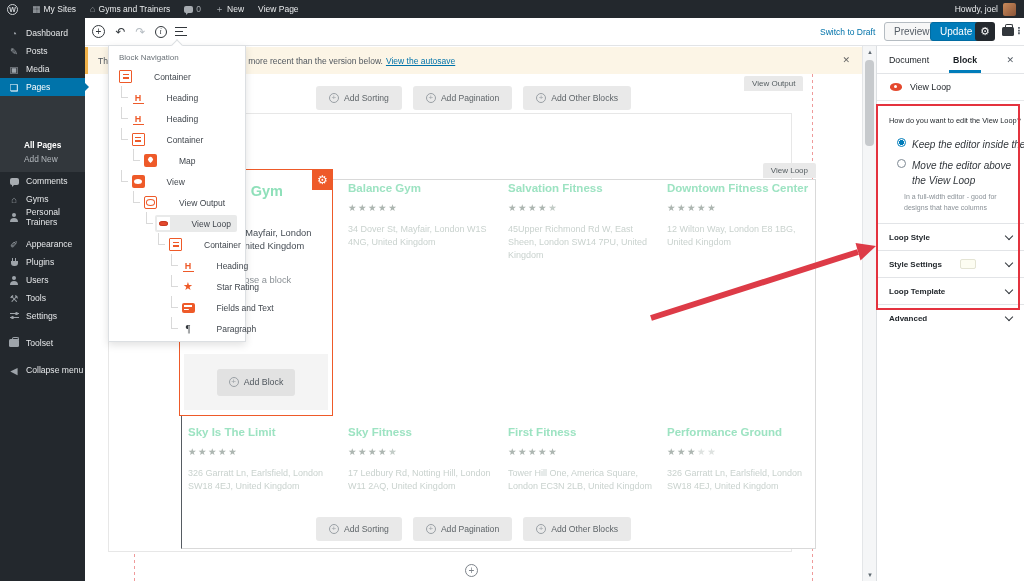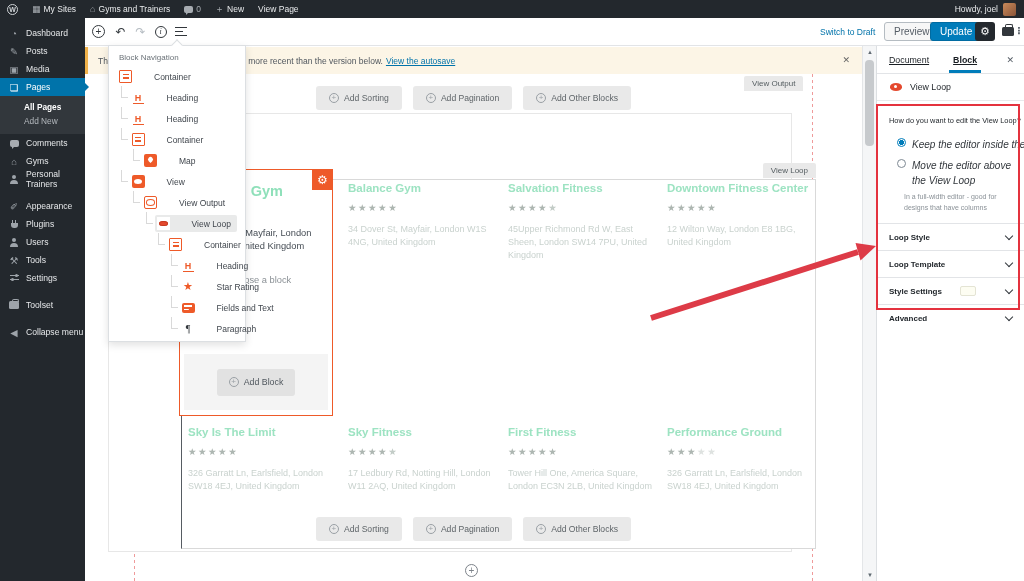--- a/index.html
+++ b/index.html
@@ -39,21 +39,21 @@
   .dots{position:absolute;top:7px;font-size:10px;color:#555d66;font-weight:bold;letter-spacing:0;}
 
   
   .side-menu{position:absolute;left:0;top:18px;width:85px;height:563px;background:#23282d;z-index:30;padding-top:6px;color:#dfe2e5;}
   .menu-item{display:flex;align-items:center;gap:6px;height:18px;padding-left:8px;font-size:8.6px;color:#e6e8ea;position:relative;}
   .menu-item.gap{margin-top:9px;}
   .menu-item.active{background:#0073aa;color:#fff;}
   .menu-item.active::after{content:"";position:absolute;right:-4px;top:5px;border:4px solid transparent;border-left-color:#0073aa;border-right:none;}
   .submenu{background:#32373c;padding:4px 0 6px 0;}
   .submenu div{font-size:8.3px;height:14px;display:flex;align-items:center;padding-left:24px;color:#b4b9be;}
-  .submenu .cur{color:#fff;font-weight:bold;}
+  .submenu .cur{color:#fff;font-weight:bold;margin-top:38px;}
   .mi-ico{width:12px;height:12px;display:flex;align-items:center;justify-content:center;color:#9ea4aa;font-size:9.5px;flex:0 0 12px;}
   .menu-item.active .mi-ico{color:#fff;}
   
   .i-person{width:8px;height:9px;position:relative;}
   .i-person::before{content:"";position:absolute;left:2px;top:0;width:4px;height:4px;border-radius:50%;background:currentColor;}
   .i-person::after{content:"";position:absolute;left:0;bottom:0;width:8px;height:4px;border-radius:4px 4px 0 0;background:currentColor;}
   .i-plug{width:7px;height:9px;position:relative;}
   .i-plug::before{content:"";position:absolute;left:0;top:3px;width:7px;height:5px;border-radius:0 0 3px 3px;background:currentColor;}
   .i-plug::after{content:"";position:absolute;left:1px;top:0;width:1.5px;height:3px;background:currentColor;box-shadow:3px 0 0 currentColor;}
   .i-sliders{width:9px;height:8px;position:relative;}
@@ -131,21 +131,21 @@
   .bni-paragraph{color:#32373c;font-size:10px;font-family:"Liberation Serif",serif;}
 
   
   .vscroll{position:absolute;left:862px;top:46px;width:14px;height:535px;background:#f5f6f7;border-left:1px solid #e4e6e8;z-index:25;}
   .vs-arrow{position:absolute;left:0;width:14px;text-align:center;font-size:6px;color:#606a72;}
   .vs-thumb{position:absolute;left:2px;width:9px;border-radius:4px;background:#c7cacd;}
 
   
   .inspector{position:absolute;left:876px;top:46px;width:148px;height:535px;background:#fff;border-left:1px solid #dcdfe2;z-index:26;}
   .insp-tabs{height:28px;border-bottom:1px solid #e2e4e7;display:flex;align-items:stretch;font-size:8.8px;color:#191e23;position:relative;}
-  .insp-tab{display:flex;align-items:center;padding:0 12px;position:relative;text-decoration:underline;}
+  .insp-tab{display:flex;align-items:center;padding:0 12px;position:relative;}
   .insp-tab.active{font-weight:bold;}
   .insp-tab.active::after{content:"";position:absolute;left:8px;right:8px;bottom:0;height:3px;background:#007cba;}
   .insp-x{position:absolute;right:10px;top:9px;font-size:9px;color:#555d66;}
   .insp-block{height:27px;border-bottom:1px solid #e8eaec;display:flex;align-items:center;gap:8px;padding-left:13px;font-size:8.8px;color:#23282d;}
   .eye-red{width:12px;height:7.5px;background:#e4492e;border-radius:50%;position:relative;}
   .eye-red::after{content:"";position:absolute;left:4px;top:2px;width:3px;height:3px;background:#fff;border-radius:50%;}
   .insp-q{font-size:7.4px;color:#23282d;padding:15px 10px 8px 12px;white-space:nowrap;}
   .radio-row{display:flex;gap:6px;padding:4px 8px 2px 20px;font-size:10px;color:#32373c;line-height:1.5;font-style:italic;}
   .radio{width:9px;height:9px;border-radius:50%;flex:0 0 9px;margin-top:1px;}
   .radio.sel{border:1px solid #007cba;background:radial-gradient(circle,#007cba 0 2.5px,#fff 2.6px);}
@@ -530,26 +530,26 @@
       <span class="radio un"></span>
       <span style="max-width:112px">Move the editor above the View Loop</span>
     </div>
     <div class="radio-help" style="max-width:150px">In a full-width editor - good for designs that have columns</div>
     <div id="accordions">
         <div class="acc-row">
           <span>Loop Style</span>
           <span class="chev"></span>
         </div>
         <div class="acc-row">
-          <span>Loop Template</span>
-          <span class="chev"></span>
-        </div>
-        <div class="acc-row">
           <span>Style Settings</span>
           <span class="swatch"></span>
+          <span class="chev"></span>
+        </div>
+        <div class="acc-row">
+          <span>Loop Template</span>
           <span class="chev"></span>
         </div>
         <div class="acc-row">
           <span>Advanced</span>
           <span class="chev"></span>
         </div>
       </div>
   </div>
 
   <div class="anno-rect"></div>

